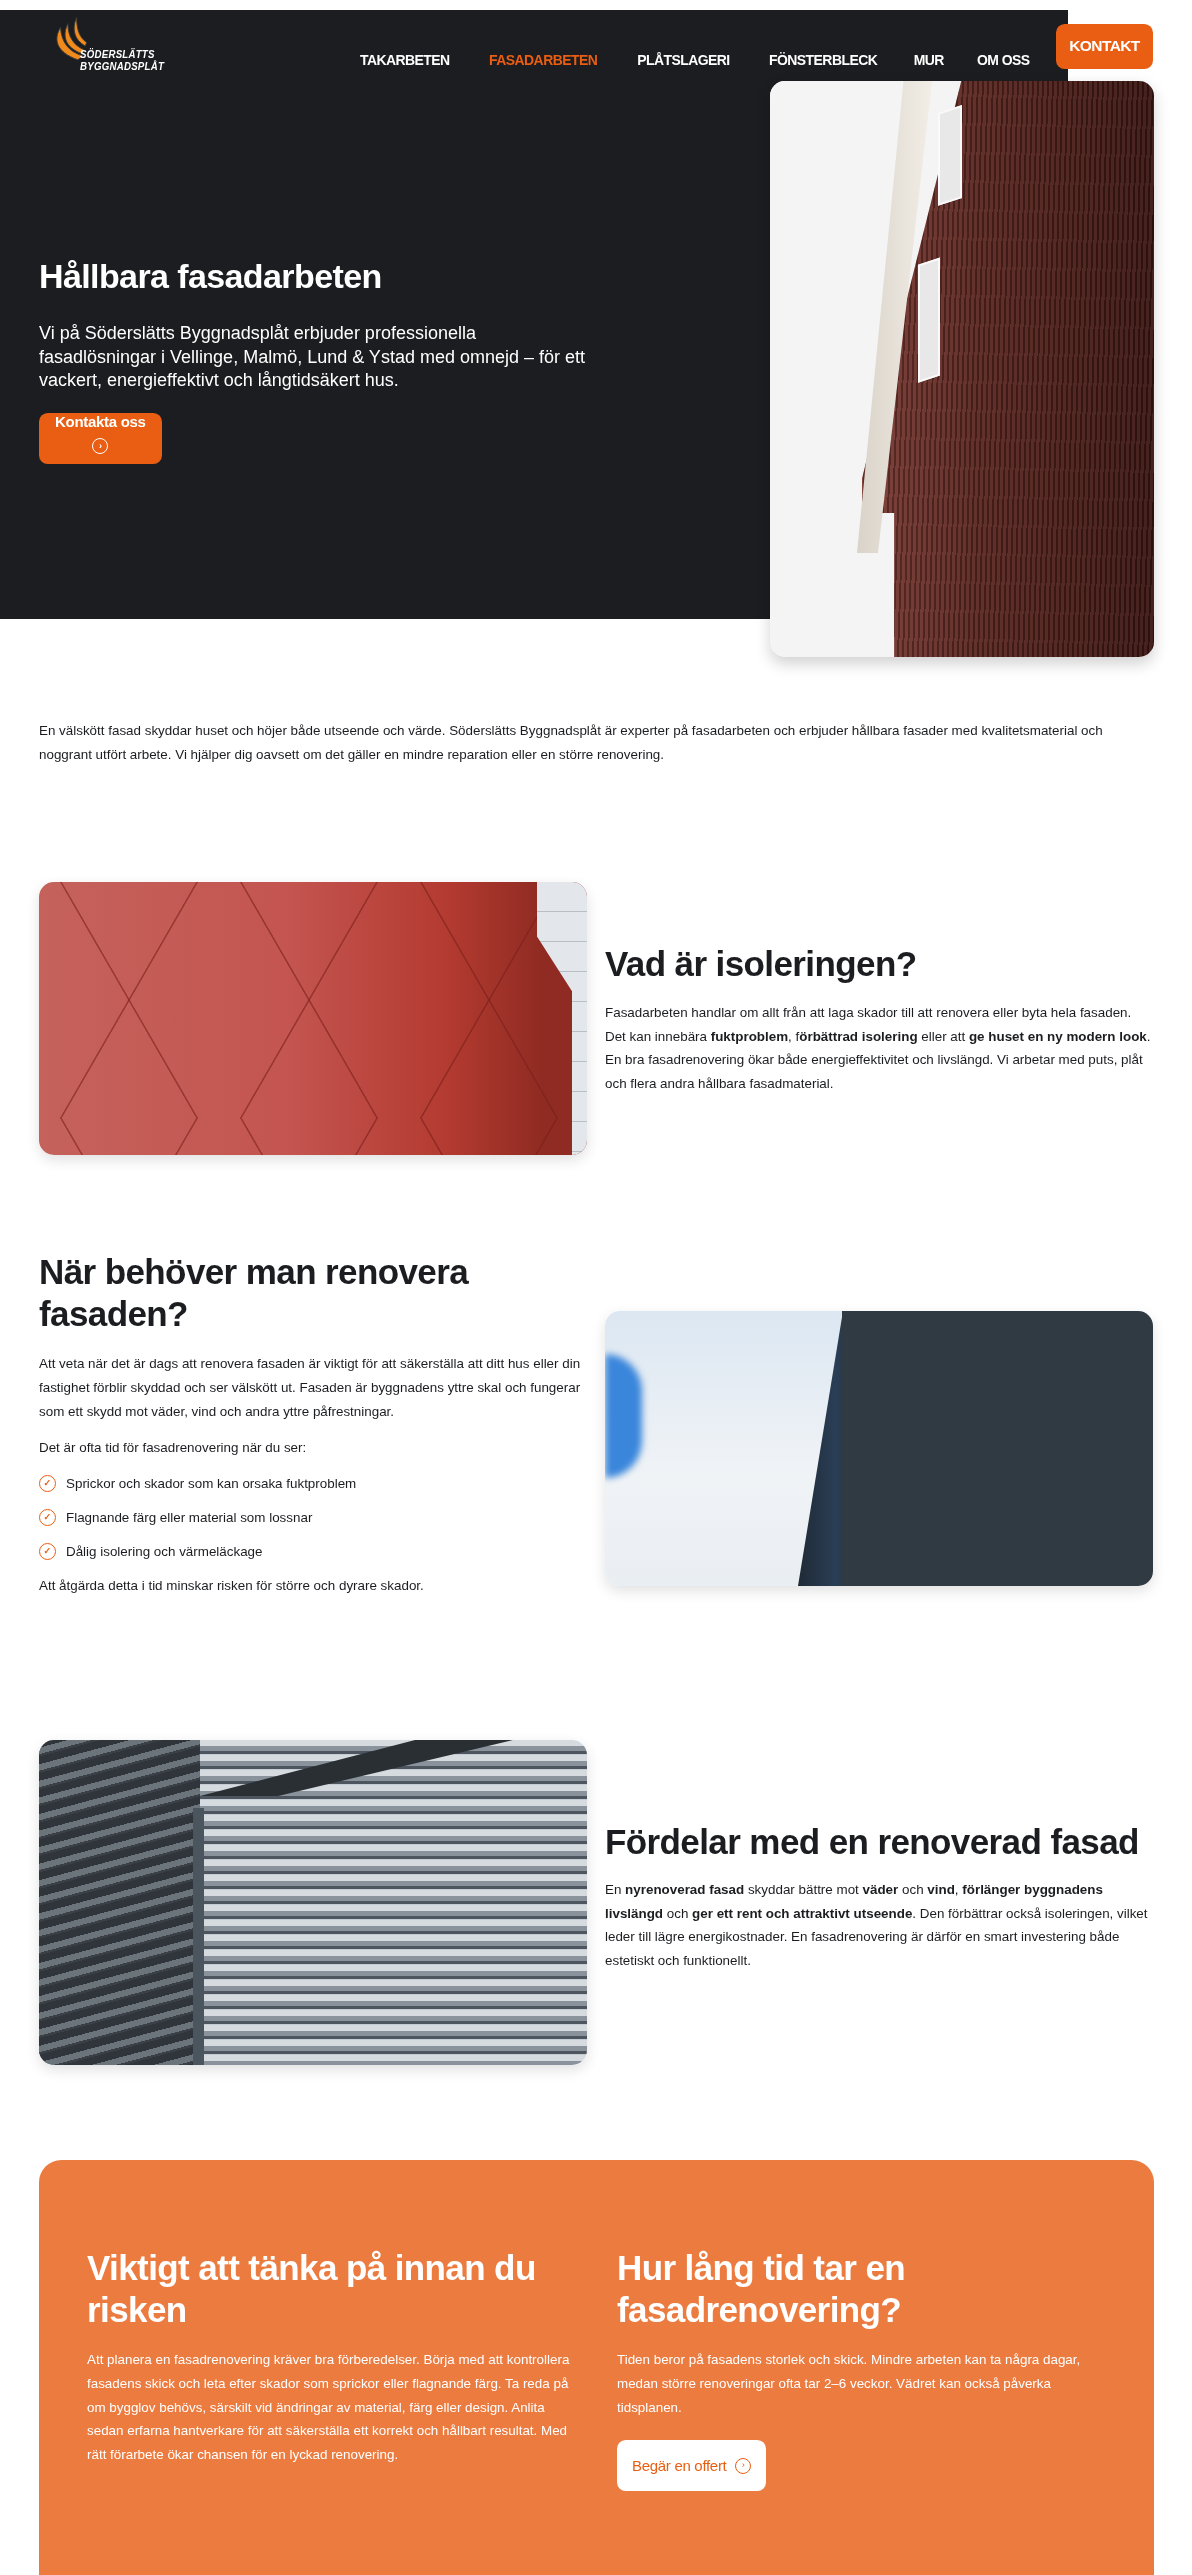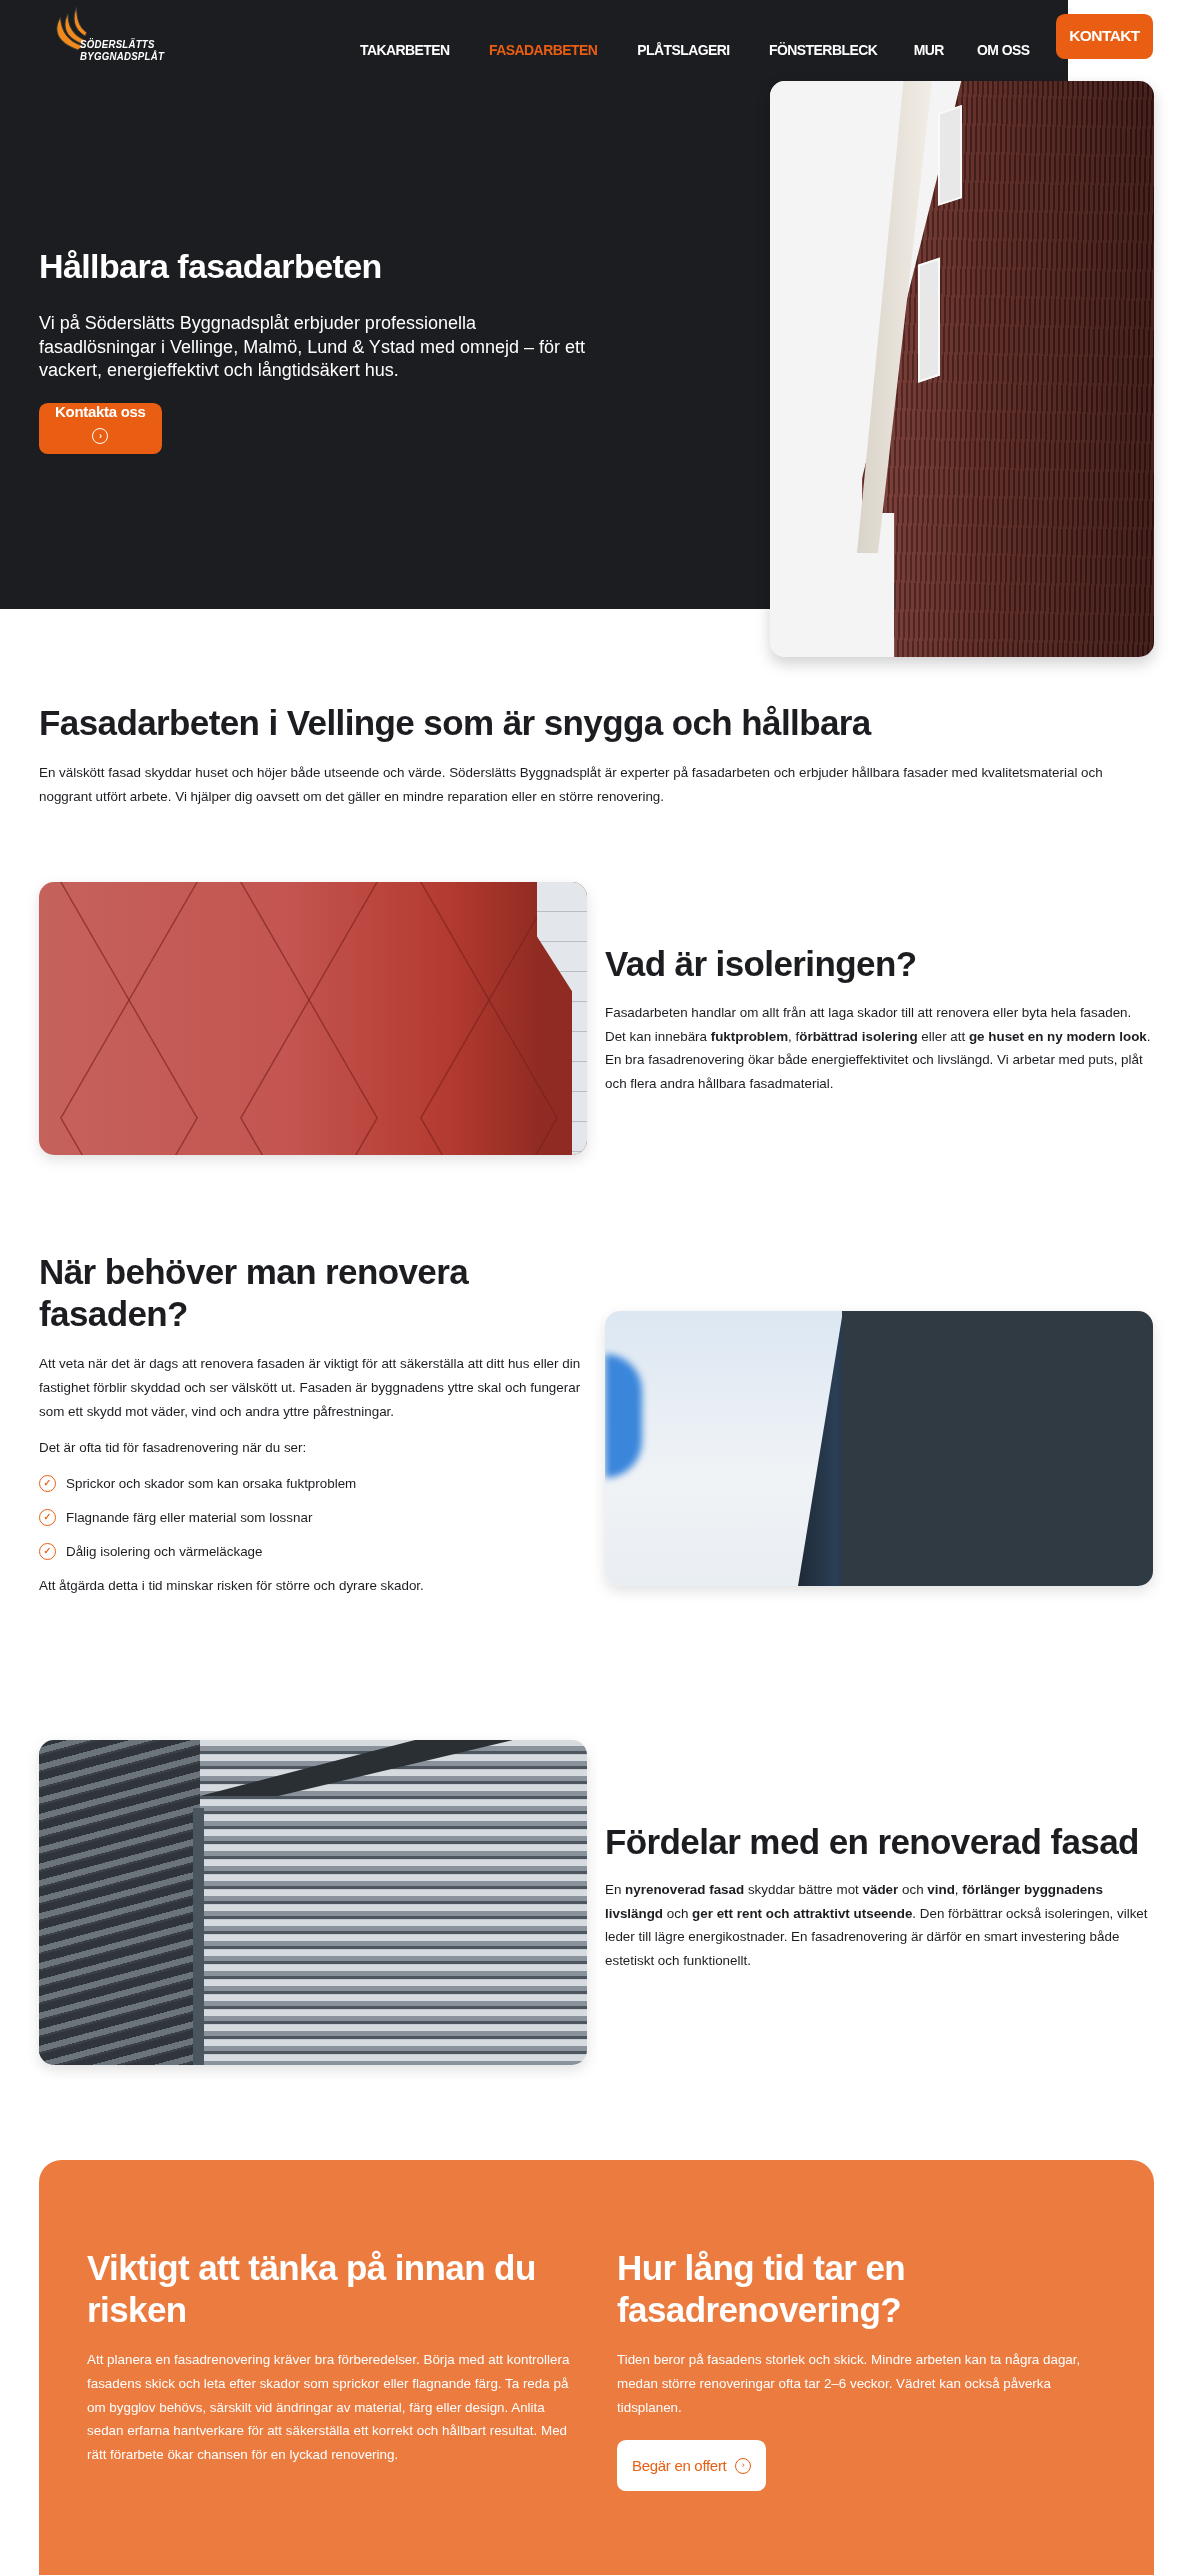--- a/index.html
+++ b/index.html
@@ -117,21 +117,20 @@
 
 <div class="hero-img">
   <div class="sky"></div>
   <div class="wall"></div>
   <div class="eave"></div>
   <div class="win1"></div>
   <div class="win2"></div>
 </div>
 
 <section class="section" style="position:absolute;top:702px;left:39px;width:1115px;">
-  <h2 class="h2 head-font">Fasadarbeten i Vellinge som är snygga och hållbara</h2>
   <p class="p body-font" style="margin-top:17.4px;">En välskött fasad skyddar huset och höjer både utseende och värde. Söderslätts Byggnadsplåt är experter på fasadarbeten och erbjuder hållbara fasader med kvalitetsmaterial och noggrant utfört arbete. Vi hjälper dig oavsett om det gäller en mindre reparation eller en större renovering.</p>
 </section>
 
 <section class="split" style="top:882px;height:273px;">
   <div class="img-box img-red" style="left:39px;top:0;width:548px;height:273px;">
     <div class="side"></div>
   </div>
   <div class="col-text" style="left:605px;top:61px;">
     <h2 class="h2 head-font">Vad är isoleringen?</h2>
     <p class="p body-font" style="margin-top:16px;">
@@ -194,15 +193,15 @@
       <span>Begär en offert</span>
       <span class="btn-icon">›</span>
     </a>
   </div>
 </section>
 
 <div style="height:2576px;"></div>
 
 <style>
   body { position: relative; height: 2576px; overflow: hidden; }
-  .hero-wrap { position: absolute; top: 0; left: 0; width: 1068px; }
+  .hero-wrap { position: absolute; top: 10px; left: 0; width: 1068px; }
 </style>
 
 
 </body></html>

